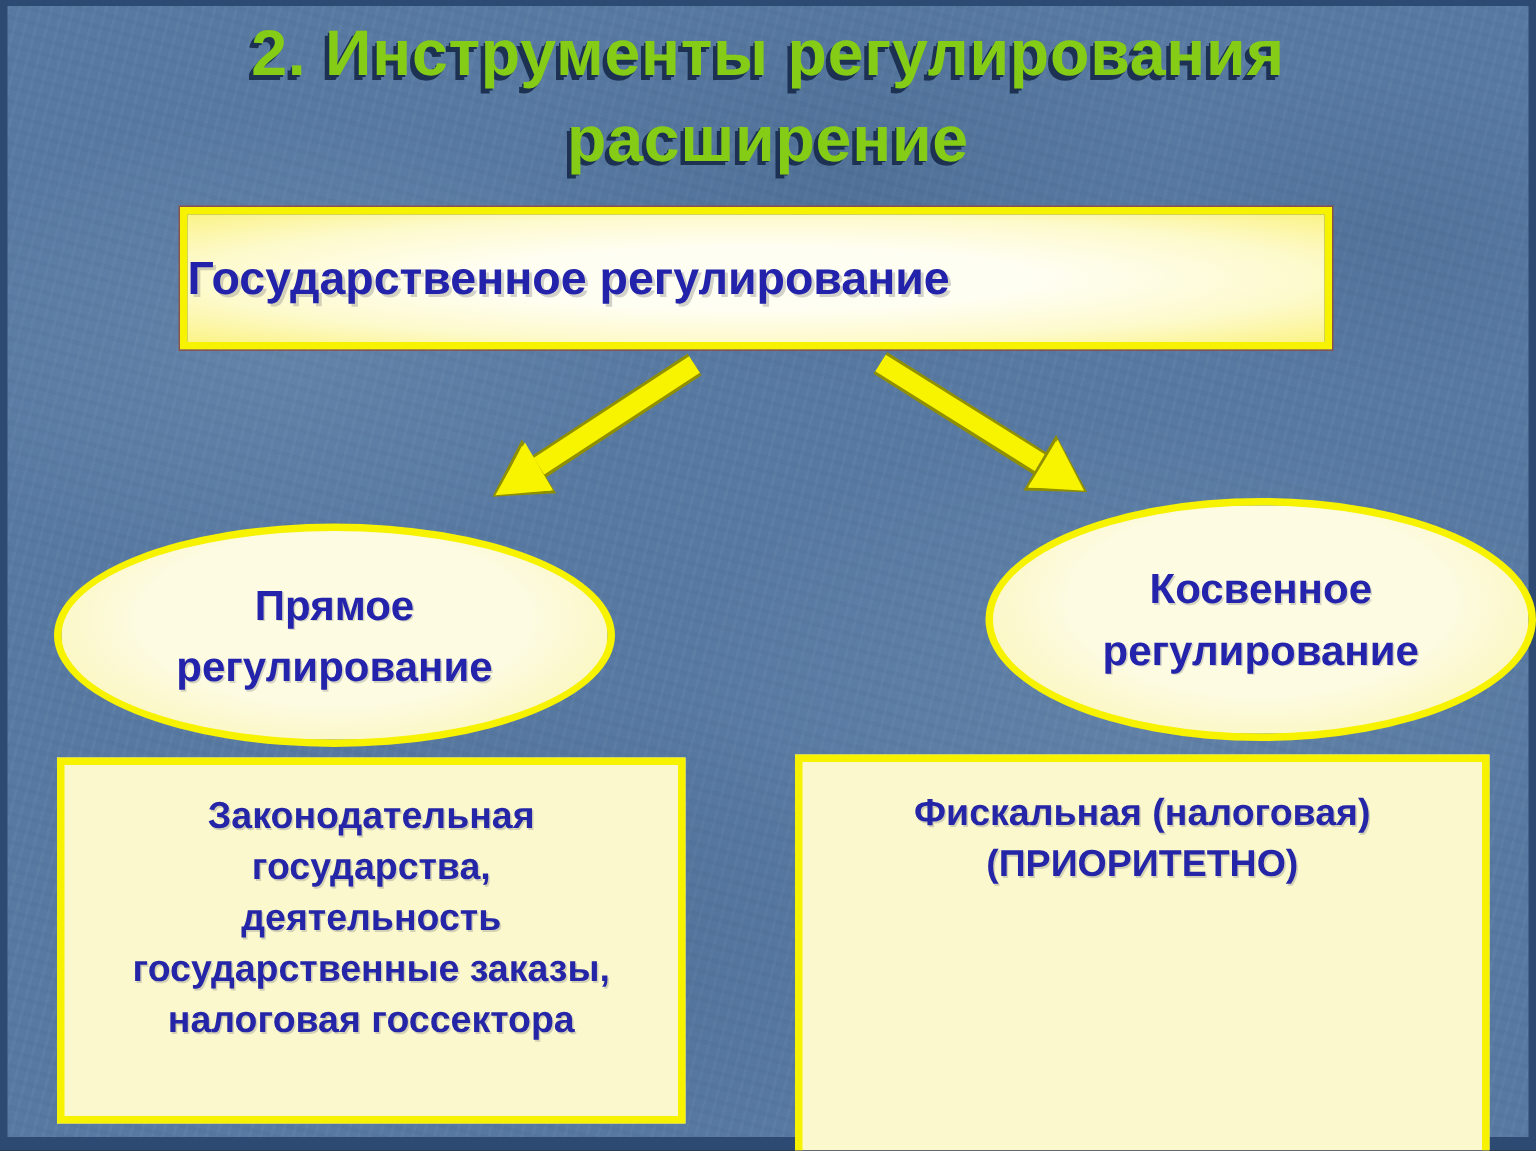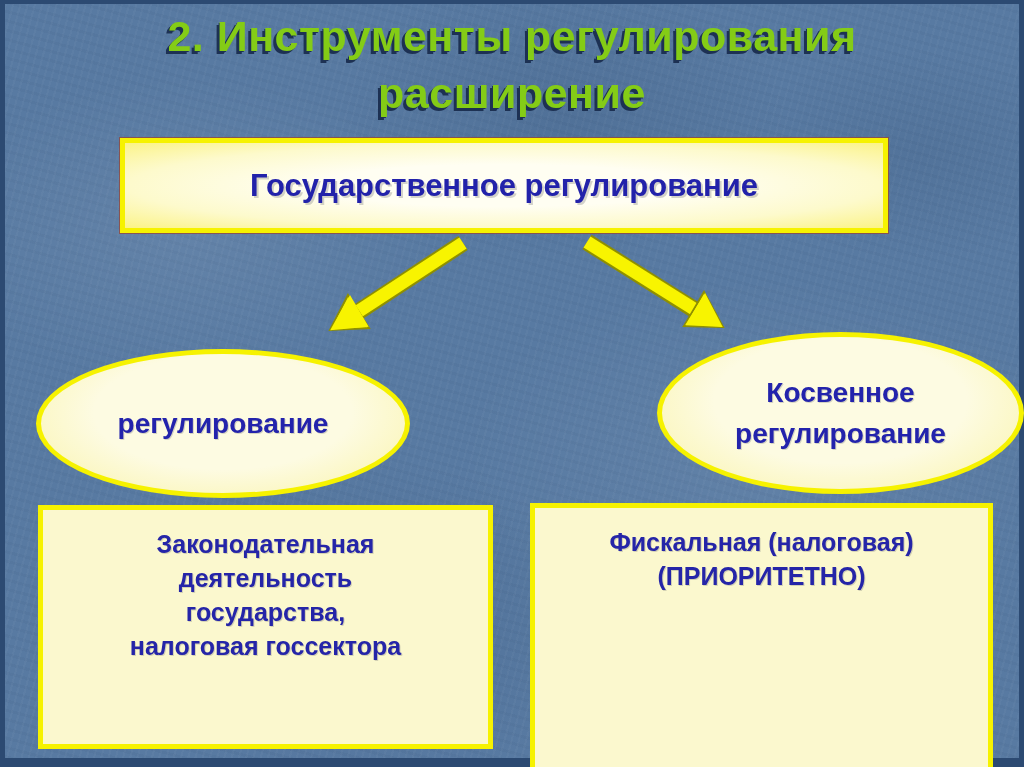--- a/index.html
+++ b/index.html
@@ -34,21 +34,21 @@
     text-shadow:-3px 3px 0 #1d3153, -1px 1px 0 #1d3153;
     letter-spacing:0.5px;
   }
 
   .root-box{
     position:absolute;left:120px;top:138px;width:768px;height:95px;
     box-sizing:border-box;
     border:5px solid #f6f200;
     outline:1px solid rgba(150,70,55,0.75);
     background:radial-gradient(ellipse at 50% 50%, #fffef2 35%, #fdfacc 70%, #fbf386 100%);
-    display:flex;align-items:center;justify-content:center;
+    display:flex;align-items:center;
   }
   .root-box .label{
     font-size:31px;font-weight:bold;color:#2222aa;
     text-shadow:2px 2px 0 rgba(130,130,130,0.35);
   }
 
   .ellipse{
     position:absolute;box-sizing:border-box;
     border:5px solid #f6f200;border-radius:50%;
     background:radial-gradient(ellipse at 50% 42%, #fdfbe2 50%, #faf5b4 88%, #f6efa0 100%);
@@ -62,21 +62,21 @@
     text-shadow:1px 1px 0 rgba(120,120,120,0.3);
   }
 
   .detail-box{
     position:absolute;box-sizing:border-box;
     border:5px solid #f6f200;
     background:#fbf8ce;
     text-align:center;
     padding-top:17px;
   }
-  .detail-box.left{left:38px;top:505px;width:455px;height:244px;}
+  .detail-box.left{left:38px;top:505px;width:419px;height:244px;}
   .detail-box.right{left:530px;top:503px;width:463px;height:286px;}
   .detail-box .line{
     font-size:25px;font-weight:bold;line-height:34px;color:#2525a8;
     text-shadow:1px 1px 0 rgba(120,120,120,0.3);
   }
 
   svg.arrows{position:absolute;inset:0;width:100%;height:100%;pointer-events:none;}
 </style>
 </head>
 <body>
@@ -103,32 +103,34 @@
       </g>
       <g>
         <line x1="587" y1="242" x2="695" y2="310" stroke="#8f8f00" stroke-width="17"></line>
         <line x1="587" y1="242" x2="694" y2="309" stroke="#f8f400" stroke-width="13"></line>
         <polygon points="723,327 684,326 704,292" fill="#f8f400" stroke="#8f8f00" stroke-width="2"></polygon>
         <polygon points="721,326 687,324 705,295" fill="#f8f400" stroke="#f8f400" stroke-width="2"></polygon>
       </g>
     </svg>
 
     <div class="ellipse left">
+      <div class="line">Прямое</div>
       <div class="line">регулирование</div>
     </div>
 
     <div class="ellipse right">
       <div class="line">Косвенное</div>
       <div class="line">регулирование</div>
     </div>
 
     <div class="detail-box left">
       <div class="line">Законодательная</div>
+      <div class="line">государства,</div>
       <div class="line">деятельность</div>
-      <div class="line">государства,</div>
+      <div class="line">государственные заказы,</div>
       <div class="line">налоговая госсектора</div>
     </div>
 
     <div class="detail-box right">
       <div class="line">Фискальная (налоговая)</div>
       <div class="line">(ПРИОРИТЕТНО)</div>
     </div>
   </div>
 </div>
 

